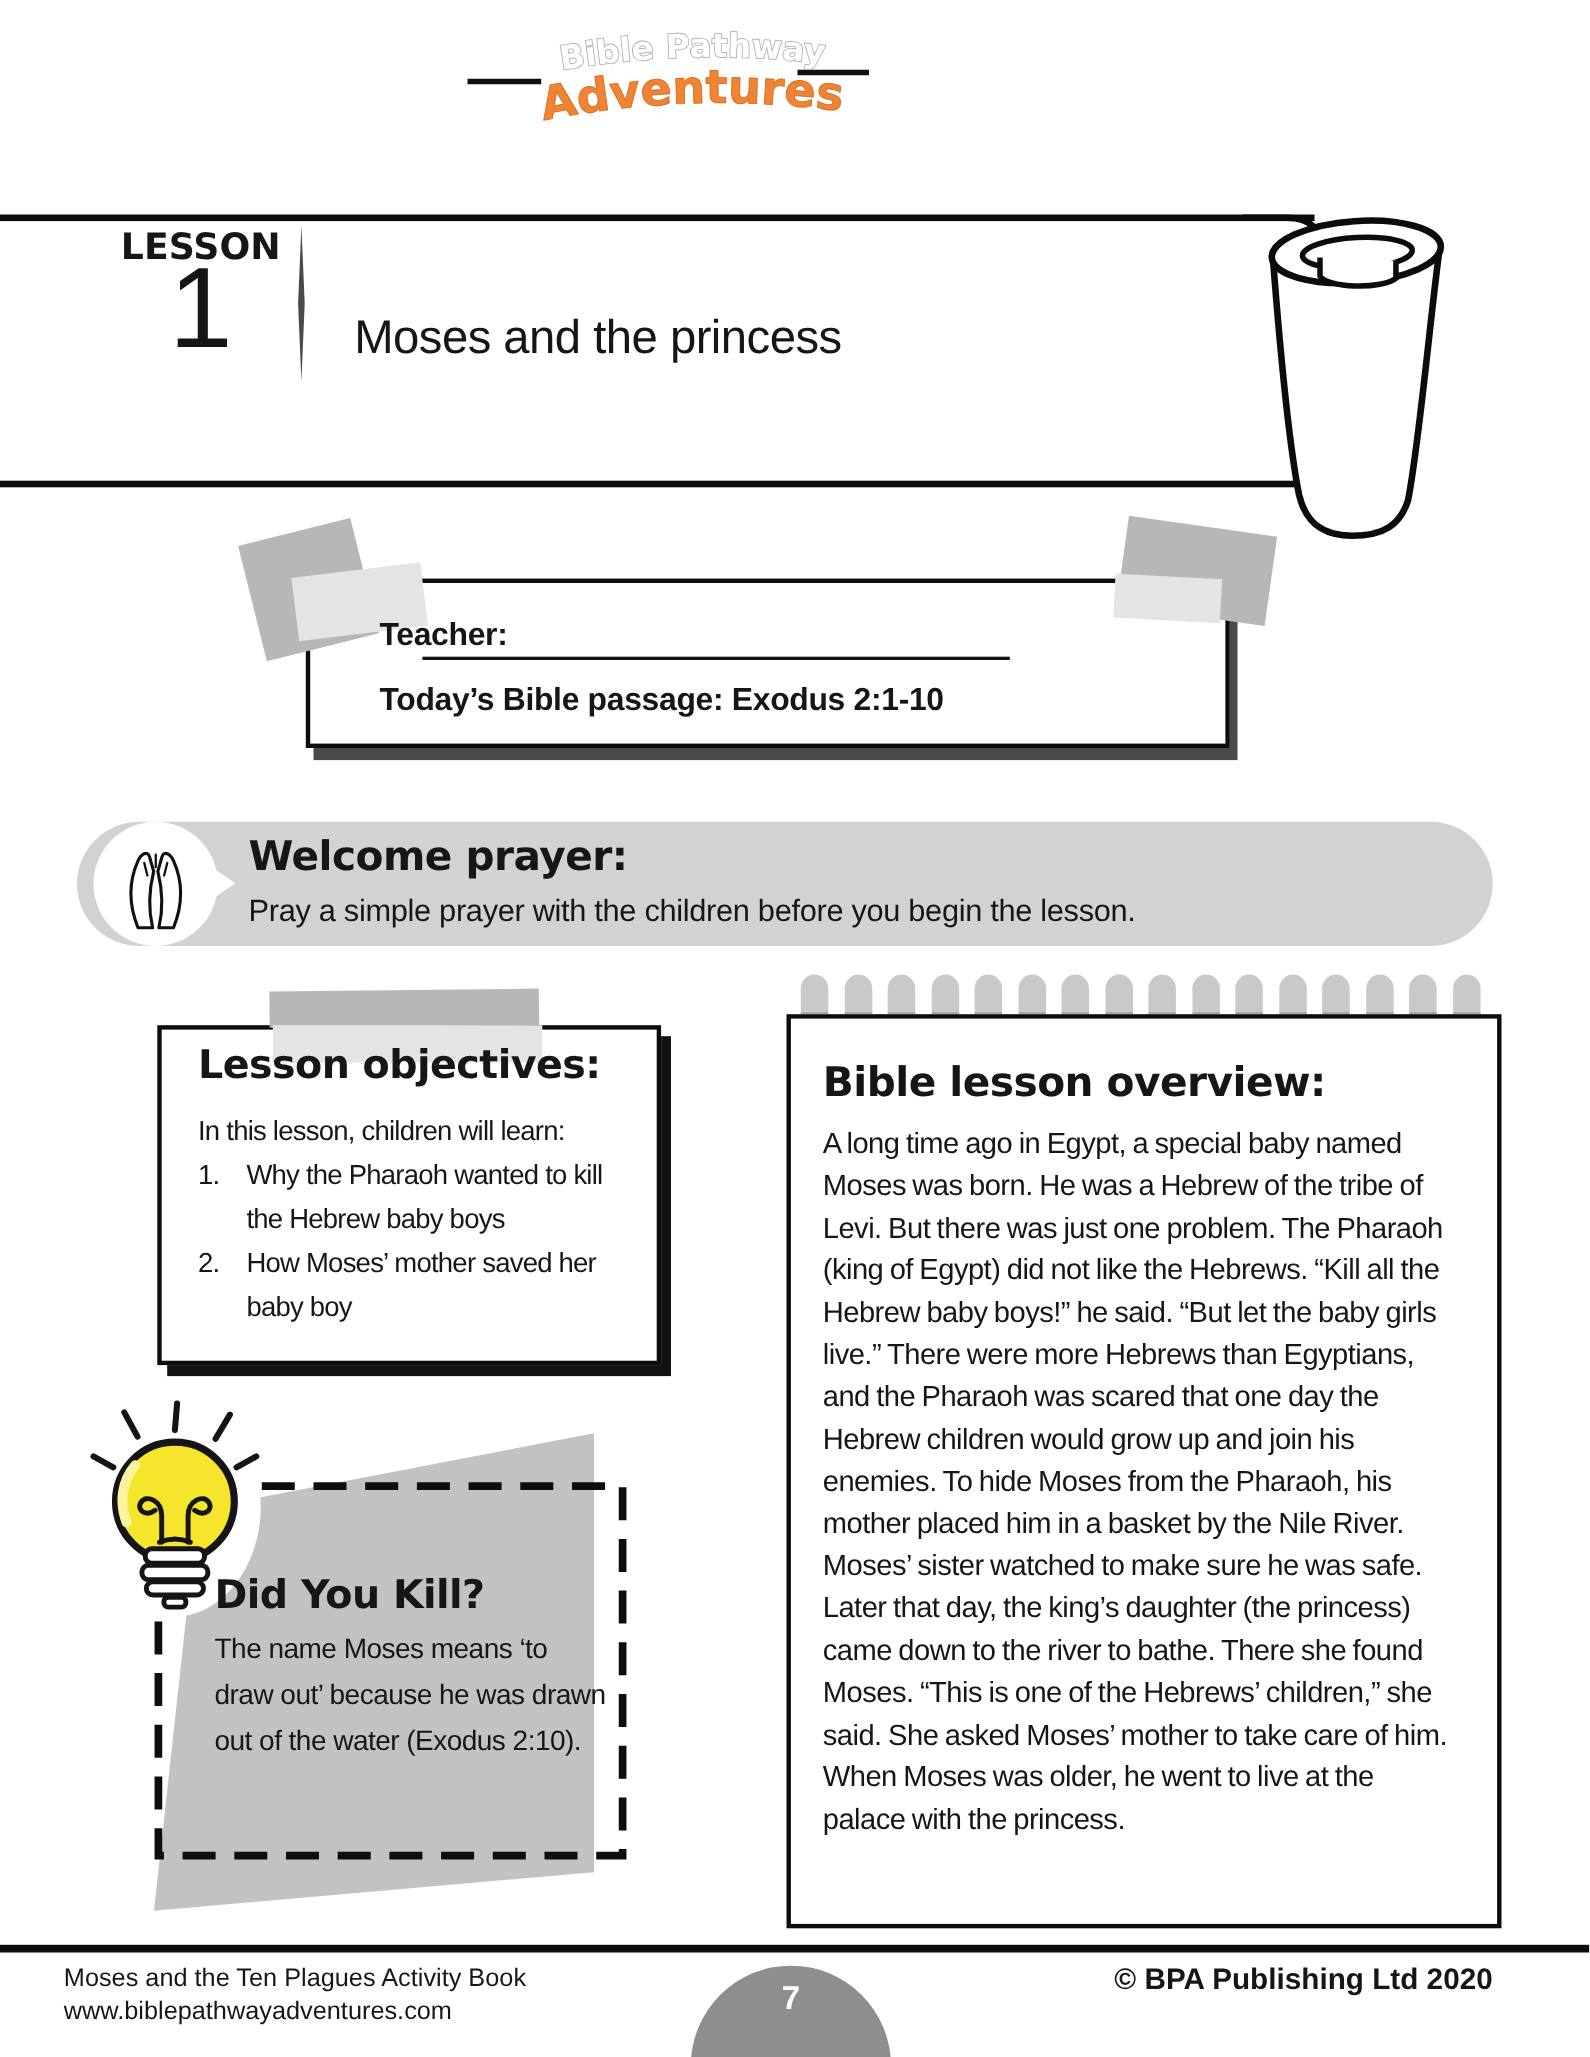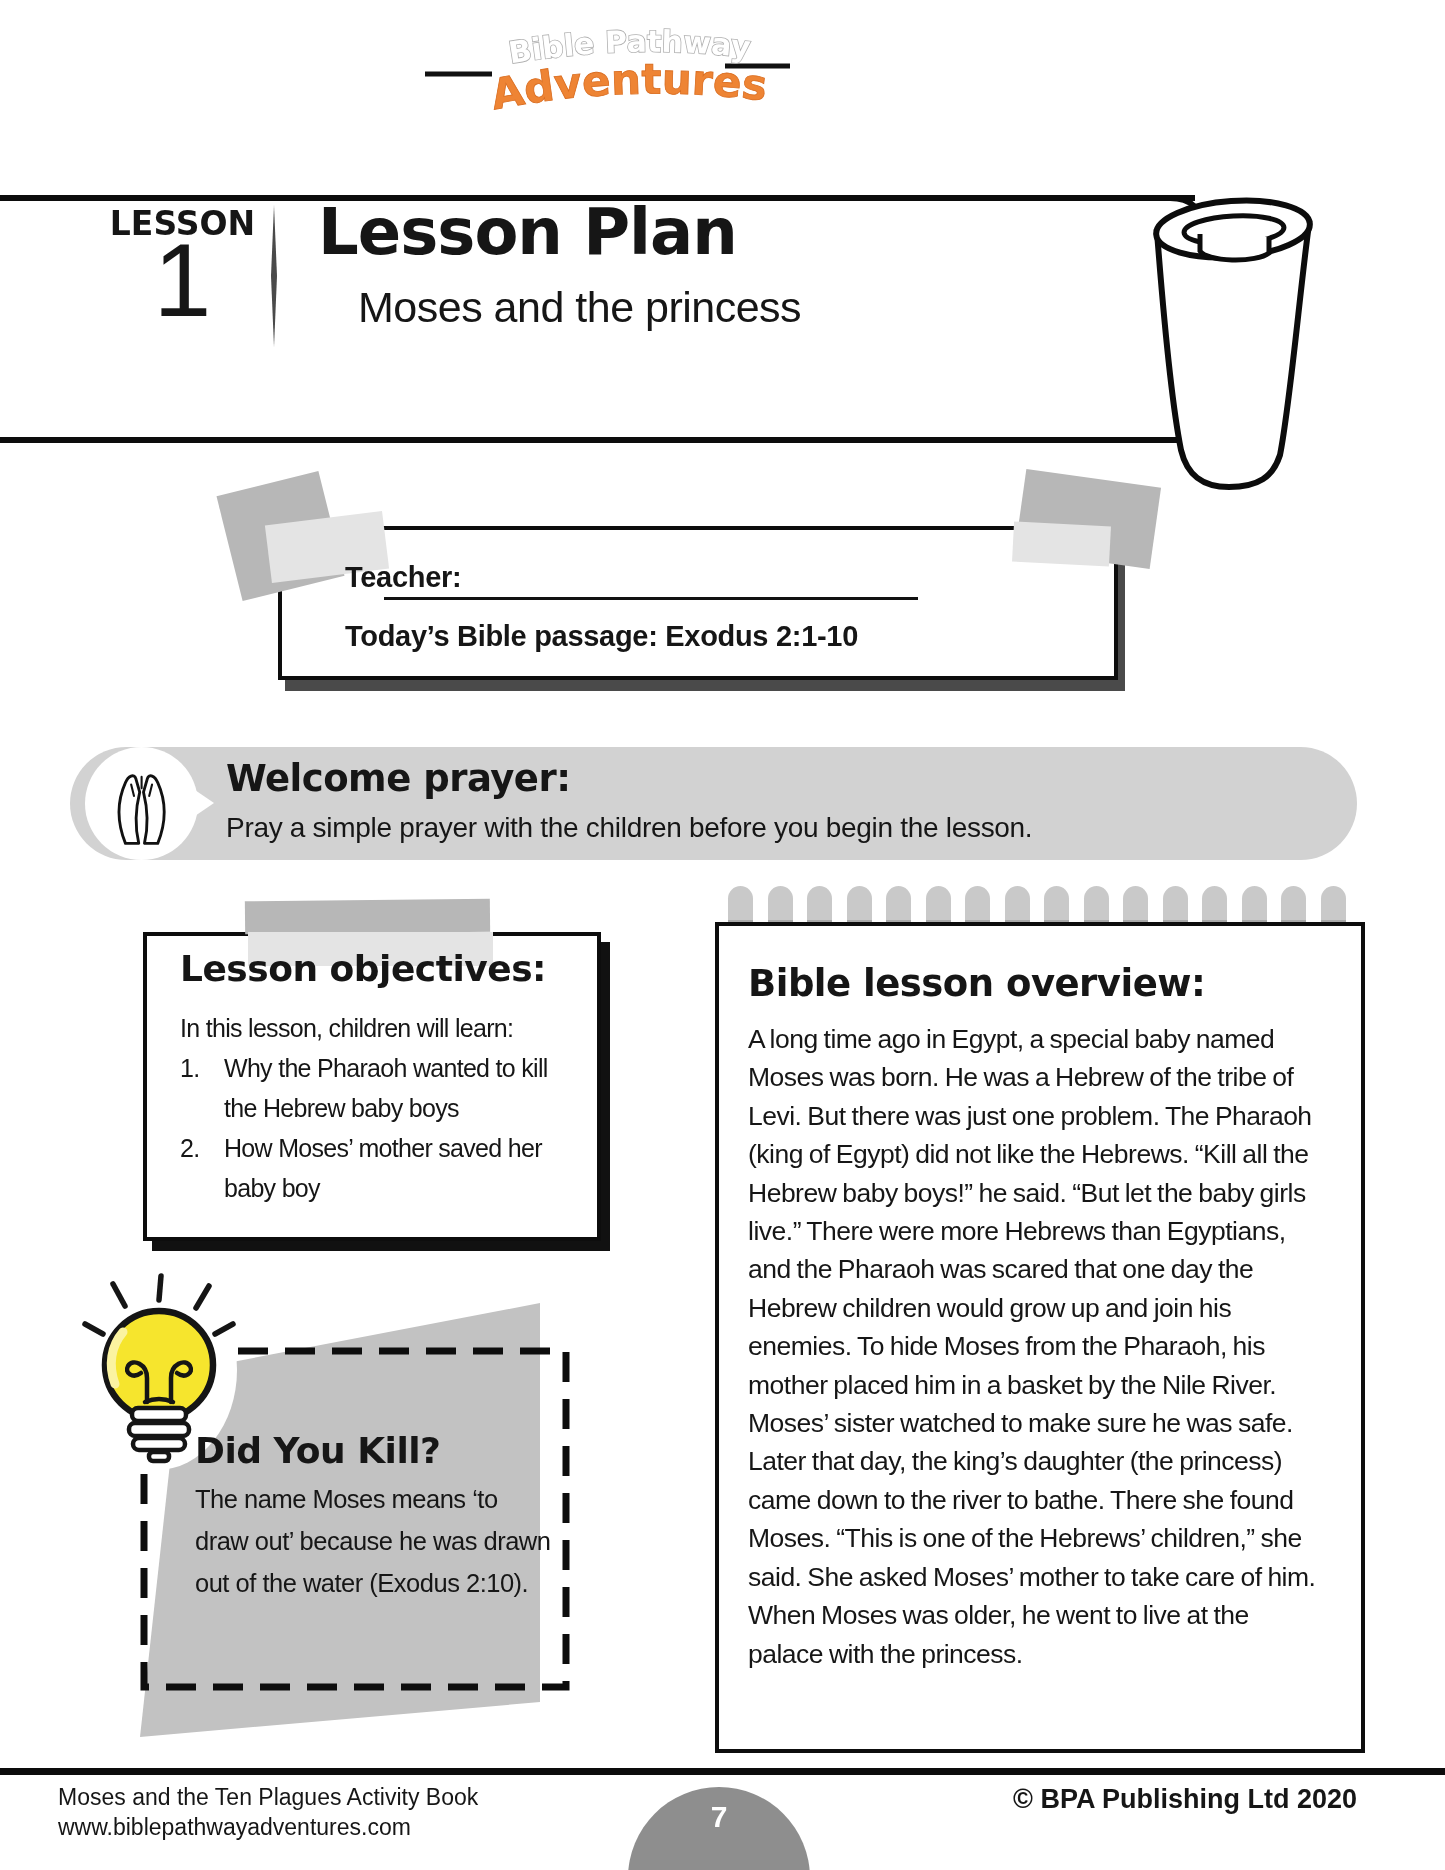--- a/index.html
+++ b/index.html
@@ -7,21 +7,21 @@
         font-family:"Liberation Sans",sans-serif;color:#161616;}
   .abs{position:absolute;}
   .h{font-family:"DejaVu Sans",sans-serif;font-weight:bold;}
 
   
   .band-top{left:0;top:195px;width:1195px;height:6px;background:#0c0c0c;}
   .band-bottom{left:0;top:437px;width:1180px;height:6px;background:#0c0c0c;}
   .lesson-label{left:100px;top:204px;width:165px;text-align:center;font-size:33px;letter-spacing:0px;}
   .lesson-num{left:100px;top:228px;width:165px;text-align:center;font-size:104px;font-weight:400;line-height:1.0;}
   .lesson-title{left:318px;top:200px;font-size:64px;letter-spacing:-1px;line-height:1.0;}
-  .lesson-sub{left:322px;top:283px;font-size:43px;letter-spacing:-0.5px;margin-left:36px;}
+  .lesson-sub{left:322px;top:283px;font-size:43px;letter-spacing:-0.5px;}
 
   
   .teacher-box{left:278px;top:526px;width:832px;height:146px;border:4px solid #0d0d0d;background:#fff;
                box-shadow:7px 11px 0 #4a4a4a;}
   .teacher-label{left:345px;top:561px;font-size:29px;font-weight:bold;letter-spacing:-0.3px;}
   .teacher-line{left:384px;top:597px;width:534px;height:3px;background:#111;}
   .passage-label{left:345px;top:620px;font-size:29px;font-weight:bold;letter-spacing:-0.3px;}
   .tape{background:#b7b7b7;}
   .tape-light{background:#e4e4e4;}
 
@@ -81,21 +81,20 @@
     </text>
   </svg>
 
   <div class="abs band-top"></div>
   <div class="abs band-bottom"></div>
   <div class="abs lesson-label h">LESSON</div>
   <div class="abs lesson-num">1</div>
   <svg class="abs" style="left:268px;top:205px;width:12px;height:142px;" viewBox="0 0 12 142">
     <polygon points="6,0 9,71 6,142 3,71" fill="#4a4a4a"></polygon>
   </svg>
-  <div class="abs lesson-title h">Lesson Plan</div>
   <div class="abs lesson-sub">Moses and the princess</div>
 
   <svg class="abs" style="left:1130px;top:150px;width:200px;height:348px;" viewBox="0 0 200 348">
     <path d="M 0,48 L 40,48 C 52,48 60,52 64,56" fill="none" stroke="#0c0c0c" stroke-width="6"></path>
     <path d="M 27,82 C 33,160 42,255 51,300 C 57,325 72,337 99,337 C 128,337 143,327 150,305 C 160,255 170,140 179,74 Z" fill="#ffffff" stroke="#0c0c0c" stroke-width="6"></path>
     <ellipse cx="103" cy="79" rx="77" ry="28" transform="rotate(-4 103 79)" fill="#ffffff" stroke="#0c0c0c" stroke-width="6"></ellipse>
     <ellipse cx="104" cy="80" rx="50" ry="14" transform="rotate(-3 104 80)" fill="#ffffff" stroke="#0c0c0c" stroke-width="5"></ellipse>
     <path d="M 70,84 L 70,101 A 36 11 0 0 0 139,103 L 139,87" fill="#ffffff" stroke="#0c0c0c" stroke-width="5"></path>
   </svg>
 

